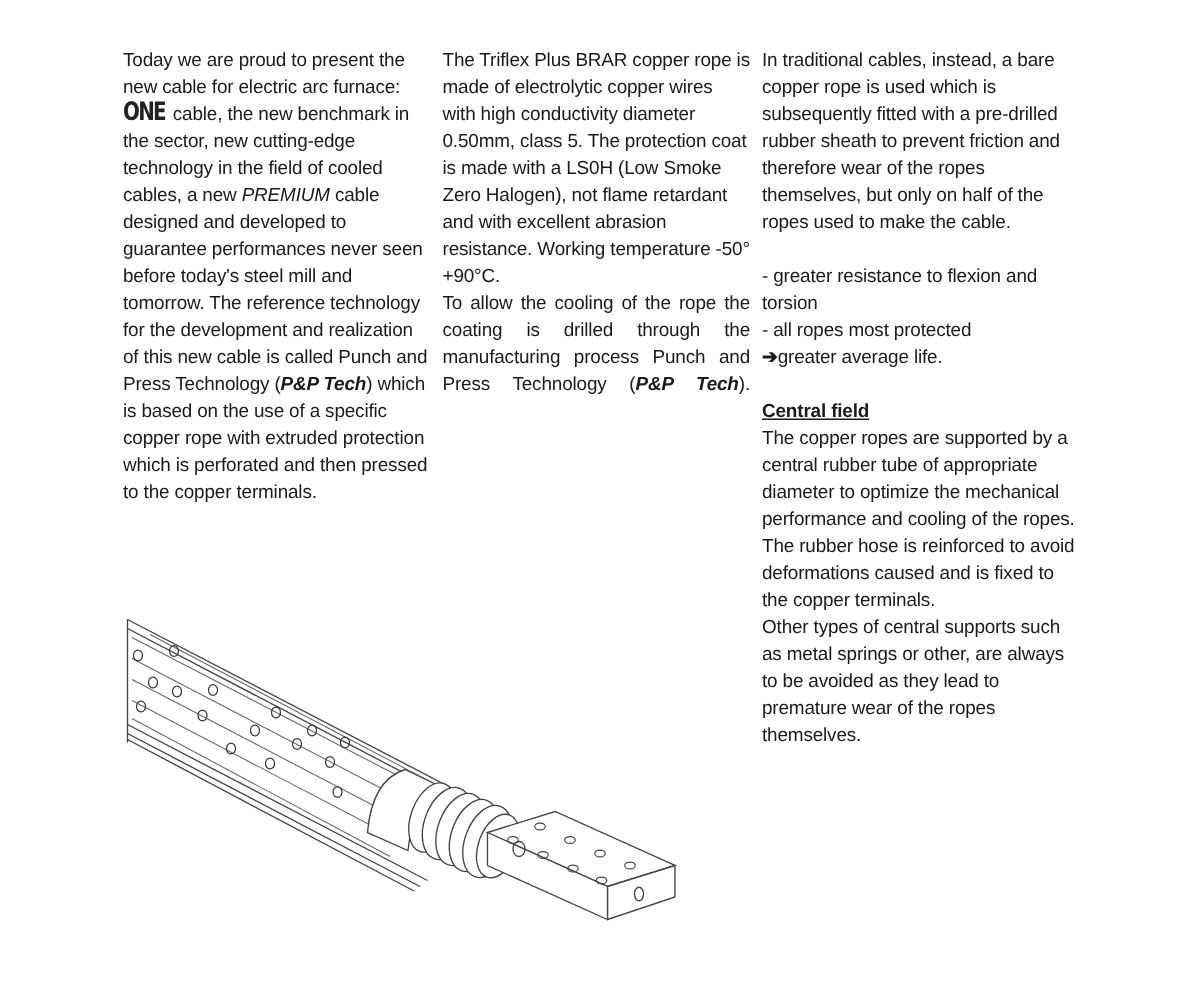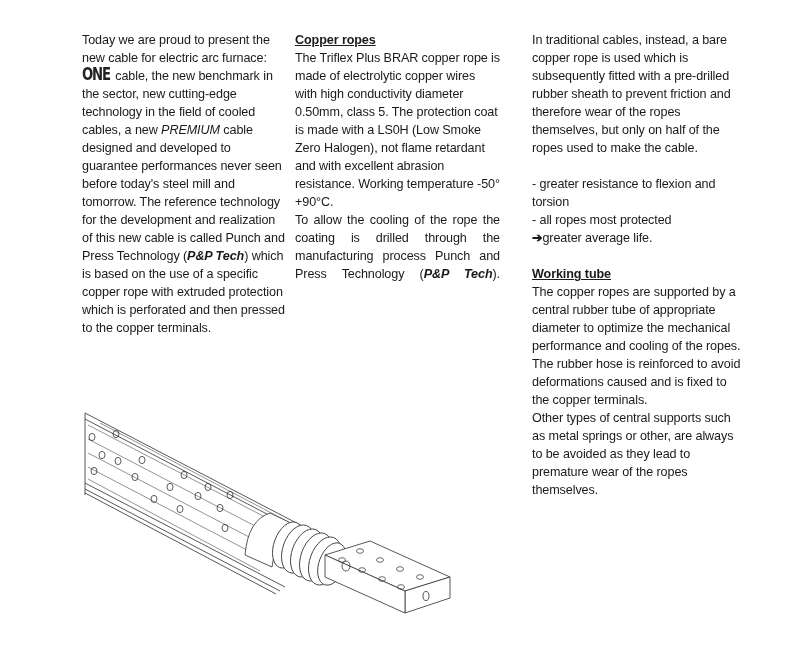--- a/index.html
+++ b/index.html
@@ -2,53 +2,52 @@
 <html><head>
 <meta charset="utf-8">
 <style>
   html, body { margin: 0; padding: 0; background: #ffffff; }
   body { width: 790px; height: 672px; position: relative; overflow: hidden;
          font-family: "Liberation Sans", sans-serif; color: #1a1a1a; }
   .col { position: absolute; top: 31px; font-size: 12.6px; line-height: 18px; letter-spacing: -0.1px; }
   .col p { margin: 0; }
   #col1 { left: 82px; width: 205px; }
   #col2 { left: 295px; width: 205px; }
-  #col3 { left: 532px; width: 215px; }
+  #col3 { left: 508px; width: 215px; }
   .heading { font-weight: bold; text-decoration: underline; }
   .justify { text-align: justify; text-align-last: justify; }
   .em { font-style: italic; }
   .strong-em { font-style: italic; font-weight: bold; margin-top: 28px; }
   .gap { height: 18px; }
   .one-logo { font-family: "DejaVu Sans", sans-serif; font-weight: bold; font-size: 17px;
               letter-spacing: -1.5px; transform: scaleX(0.78); display: inline-block;
               transform-origin: left center; margin-right: -6px; color: #222; line-height: 14px; }
   .arrow { font-weight: bold; }
   #illustration { position: absolute; left: 80px; top: 395px; width: 380px; height: 270px; }
 </style>
 </head>
 <body>
 
 <div class="col" id="col1">
   <p><span>Today we are proud to present the new cable for electric arc furnace: </span><span class="one-logo">ONE</span><span> cable, the new benchmark in the sector, new cutting-edge technology in the field of cooled cables, a new </span><span class="em">PREMIUM</span><span> cable designed and developed to guarantee performances never seen before today's steel mill and tomorrow. The reference technology for the development and realization of this new cable is called Punch and Press Technology (</span><span class="strong-em">P&amp;P Tech</span><span>) which is based on the use of a specific copper rope with extruded protection which is perforated and then pressed to the copper terminals.</span></p>
 </div>
 
 <div class="col" id="col2">
-  <p class="heading">Copper ropes</p>
   <p>The Triflex Plus BRAR copper rope is made of electrolytic copper wires with high conductivity diameter 0.50mm, class 5. The protection coat is made with a LS0H (Low Smoke Zero Halogen), not flame retardant and with excellent abrasion resistance. Working temperature -50°+90°C.</p>
   <p class="justify"><span>To allow the cooling of the rope the coating is drilled through the manufacturing process Punch and Press Technology (</span><span class="strong-em">P&amp;P Tech</span><span>).</span></p>
 </div>
 
 <div class="col" id="col3">
   <p>In traditional cables, instead, a bare copper rope is used which is subsequently fitted with a pre-drilled rubber sheath to prevent friction and therefore wear of the ropes themselves, but only on half of the ropes used to make the cable.</p>
   <div class="gap"></div>
   <p>- greater resistance to flexion and torsion</p>
   <p>- all ropes most protected</p>
   <p><span class="arrow">➔</span><span>greater average life.</span></p>
   <div class="gap"></div>
-  <p class="heading">Working tube</p>
+  <p class="heading">Central field</p>
   <p>The copper ropes are supported by a central rubber tube of appropriate diameter to optimize the mechanical performance and cooling of the ropes. The rubber hose is reinforced to avoid deformations caused and is fixed to the copper terminals.</p>
   <p>Other types of central supports such as metal springs or other, are always to be avoided as they lead to premature wear of the ropes themselves.</p>
 </div>
 
 <svg id="illustration" viewBox="0 0 380 270" fill="none" stroke="#444" stroke-width="0.9">
 
   <g>
     <line x1="5" y1="18" x2="255" y2="148"></line>
     <line x1="5" y1="24" x2="250" y2="152"></line>
     <line x1="5" y1="88" x2="205" y2="192"></line>

